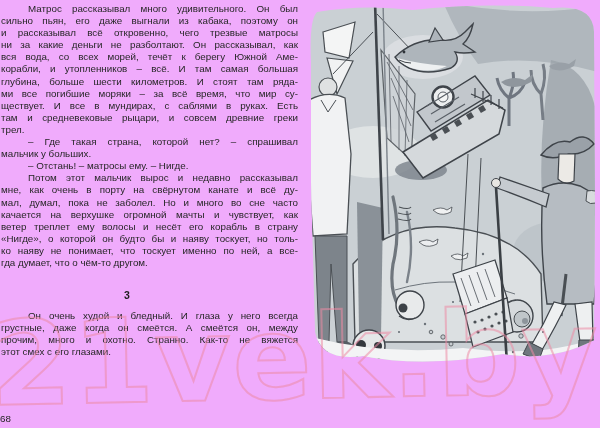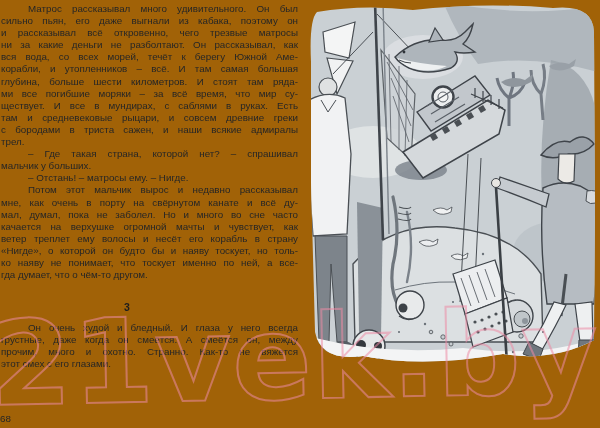--- a/index.html
+++ b/index.html
@@ -1,16 +1,16 @@
 <!DOCTYPE html>
 <html><head>
 <meta charset="utf-8">
 <style>
   html,body{margin:0;padding:0;background:#ffffff;}
-  .page{position:relative;width:600px;height:428px;background:#a16207;overflow:hidden;
+  .page{position:relative;width:600px;height:428px;background:#f0abfc;overflow:hidden;
         font-family:"Liberation Sans",sans-serif;color:#262626;}
   .text-column{position:absolute;left:1px;top:3px;width:297px;}
   .line{font-size:9.8px;line-height:12.1px;white-space:nowrap;
         text-align:justify;text-align-last:justify;color:#262626;}
   .line.indent{text-indent:27px;}
   .line.last{text-align-last:left;}
   .section-heading{width:252px;text-align:center;font-weight:bold;font-size:10.5px;
         line-height:12px;margin-top:20px;margin-bottom:9px;color:#1e1e1e;}
   .page-number{position:absolute;left:0;top:413px;width:250px;text-align:left;
         font-size:9.8px;color:#262626;}
@@ -31,21 +31,20 @@
       <div class="line indent">Матрос рассказывал много удивительного. Он был</div>
       <div class="line">сильно пьян, его даже выгнали из кабака, поэтому он</div>
       <div class="line">и рассказывал всё откровенно, чего трезвые матросы</div>
       <div class="line">ни за какие деньги не разболтают. Он рассказывал, как</div>
       <div class="line">вся вода, со всех морей, течёт к берегу Южной Аме-</div>
       <div class="line">корабли, и утопленников – всё. И там самая большая</div>
       <div class="line">глубина, больше шести километров. И стоят там ряда-</div>
       <div class="line">ми все погибшие моряки – за всё время, что мир су-</div>
       <div class="line">ществует. И все в мундирах, с саблями в руках. Есть</div>
       <div class="line">там и средневековые рыцари, и совсем древние греки</div>
-      <div class="line">с бородами в триста сажен, и наши всякие адмиралы</div>
       <div class="line last">трел.</div>
       <div class="line indent">– Где такая страна, которой нет? – спрашивал</div>
       <div class="line last">мальчик у больших.</div>
       <div class="line indent last">– Отстань! – матросы ему. – Нигде.</div>
       <div class="line indent">Потом этот мальчик вырос и недавно рассказывал</div>
       <div class="line">мне, как очень в порту на свёрнутом канате и всё ду-</div>
       <div class="line">мал, думал, пока не заболел. Но и много во сне часто</div>
       <div class="line">качается на верхушке огромной мачты и чувствует, как</div>
       <div class="line">ветер треплет ему волосы и несёт его корабль в страну</div>
       <div class="line">«Нигде», о которой он будто бы и наяву тоскует, но толь-</div>

